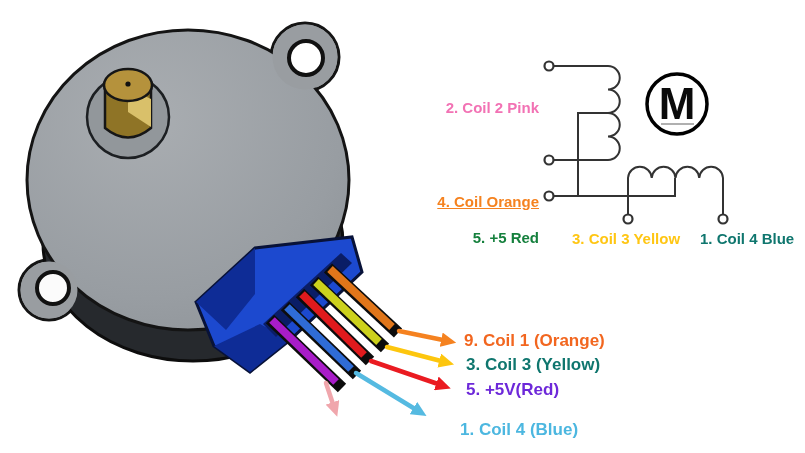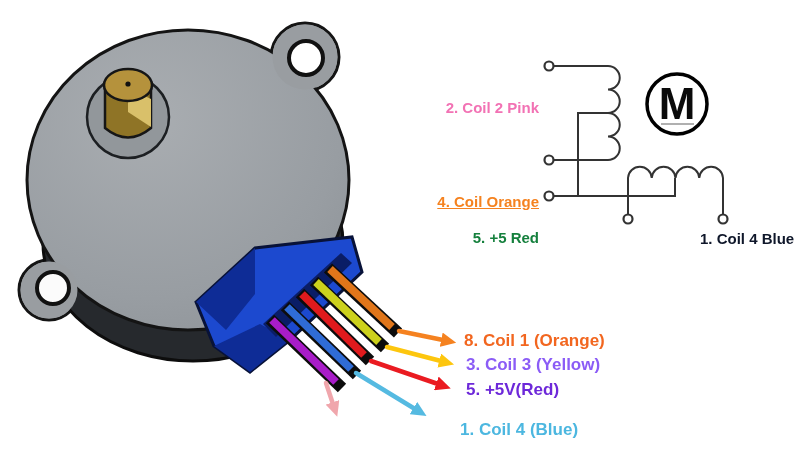--- a/index.html
+++ b/index.html
@@ -143,27 +143,28 @@
       <line x1="661" y1="124" x2="694" y2="124" stroke="#b0b0b0" stroke-width="2"></line>
     </g>
   </svg>
 
   <div class="lbl right" style="right: 266px; top: 57px; color: rgb(242, 114, 180);">2. Coil 2 Pink</div>
 
   <div class="lbl right" style="right: 266px; top: 151px; color: rgb(245, 130, 31); text-decoration: underline;">4. Coil Orange</div>
 
   <div class="lbl right" style="right: 266px; top: 187px; color: #15803d;">5. +5 Red</div>
 
+  <div class="lbl" style="left: 572px; top: 230px; color: rgb(255, 198, 19);">3. Coil 3 Yellow</div>
 
-  <div class="lbl" style="left: 700px; top: 230px; color: #0f172a;">1. Coil 4 Blue</div>
+  <div class="lbl" style="left: 700px; top: 230px; color: #0f766e;">1. Coil 4 Blue</div>
 
   <div id="motor-symbol-letter">M</div>
 
-  <div class="lbl big" style="left: 464px; top: 331px; color: rgb(242, 102, 31);">8. Coil 1 (Orange)</div>
+  <div class="lbl big" style="left: 464px; top: 331px; color: rgb(242, 102, 31);">9. Coil 1 (Orange)</div>
 
-  <div class="lbl big" style="left: 466px; top: 355px; color: #8b5cf6;">3. Coil 3 (Yellow)</div>
+  <div class="lbl big" style="left: 466px; top: 355px; color: #0f766e;">3. Coil 3 (Yellow)</div>
 
   <div class="lbl big" style="left: 466px; top: 380px; color: #6d28d9;">5. +5V(Red)</div>
 
   <div class="lbl big" style="left: 436px; top: 420px; color: rgb(76, 183, 224); margin-left: 24px;">1. Coil 4 (Blue)</div>
 
 
 </div>
 
 </body></html>

